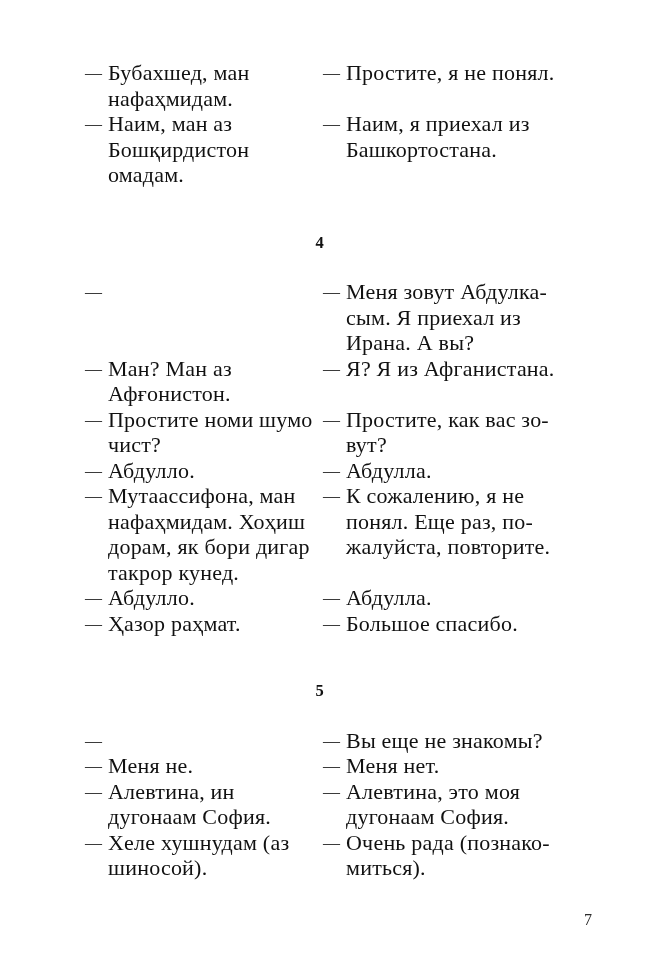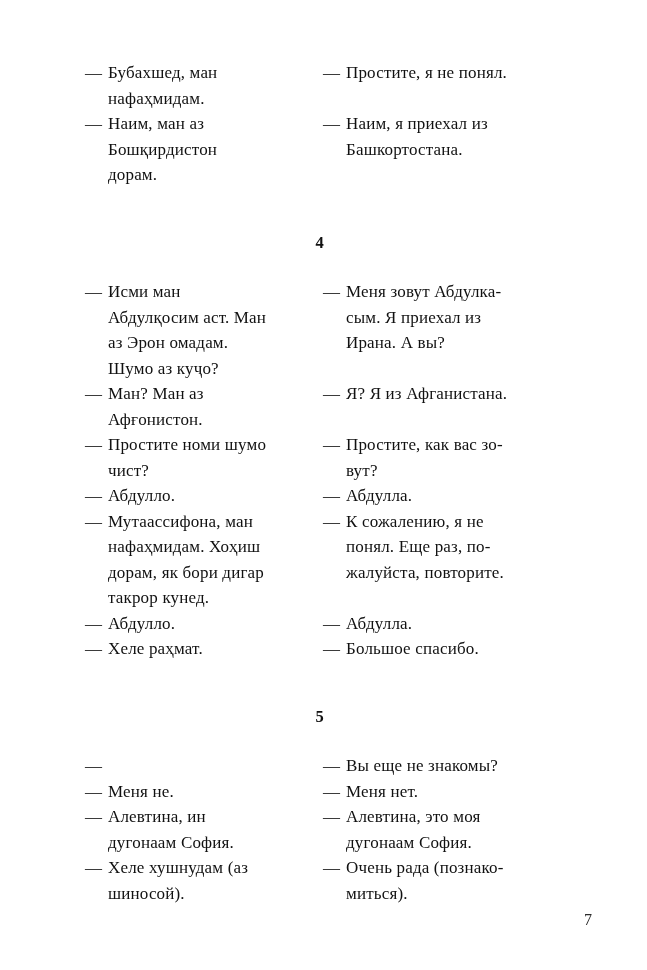--- a/index.html
+++ b/index.html
@@ -67,21 +67,21 @@
     width: 23px;
     text-align: left;
     font-size: 17px;
     line-height: 25.5px;
     color: #111111;
   }
 
   .text {
     flex: 1 1 auto;
     white-space: pre-line;
-    font-size: 17px;
+    font-size: 22px;
     line-height: 25.5px;
     letter-spacing: 0.01em;
   }
 
   .page-number {
     position: absolute;
     right: 55px;
     bottom: 42px;
     font-size: 16px;
     line-height: 1;
@@ -112,44 +112,40 @@
               <span class="text">Простите, я не понял.</span>
             </div>
           </div>
         </div>
         <div class="exchange">
           <div class="col col-left">
             <div class="line">
               <span class="dash">—</span>
               <span class="text">Наим, ман аз
 Бошқирдистон
-дорам.</span>
+омадам.</span>
             </div>
           </div>
           <div class="col col-right">
             <div class="line">
               <span class="dash">—</span>
               <span class="text">Наим, я приехал из
 Башкортостана.</span>
             </div>
           </div>
         </div>
       </div>
       <div class="gap-sec-top"></div>
       <div class="section-number">4</div>
       <div class="gap-sec-bottom"></div>
       <div class="section">
         <div class="exchange">
           <div class="col col-left">
             <div class="line">
               <span class="dash">—</span>
-              <span class="text">Исми ман
-Абдулқосим аст. Ман
-аз Эрон омадам.
-Шумо аз куҷо?</span>
             </div>
           </div>
           <div class="col col-right">
             <div class="line">
               <span class="dash">—</span>
               <span class="text">Меня зовут Абдулка-
 сым. Я приехал из
 Ирана. А вы?</span>
             </div>
           </div>
@@ -229,21 +225,21 @@
             <div class="line">
               <span class="dash">—</span>
               <span class="text">Абдулла.</span>
             </div>
           </div>
         </div>
         <div class="exchange">
           <div class="col col-left">
             <div class="line">
               <span class="dash">—</span>
-              <span class="text">Хеле раҳмат.</span>
+              <span class="text">Ҳазор раҳмат.</span>
             </div>
           </div>
           <div class="col col-right">
             <div class="line">
               <span class="dash">—</span>
               <span class="text">Большое спасибо.</span>
             </div>
           </div>
         </div>
       </div>

